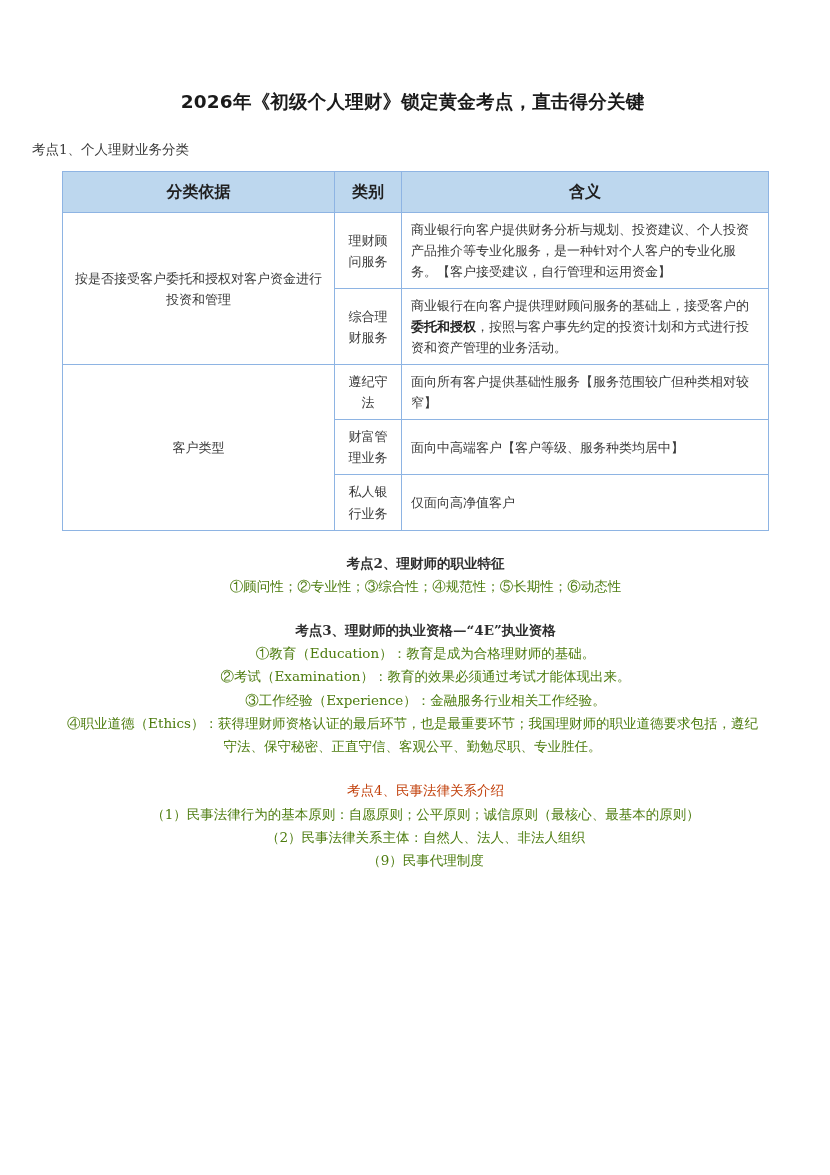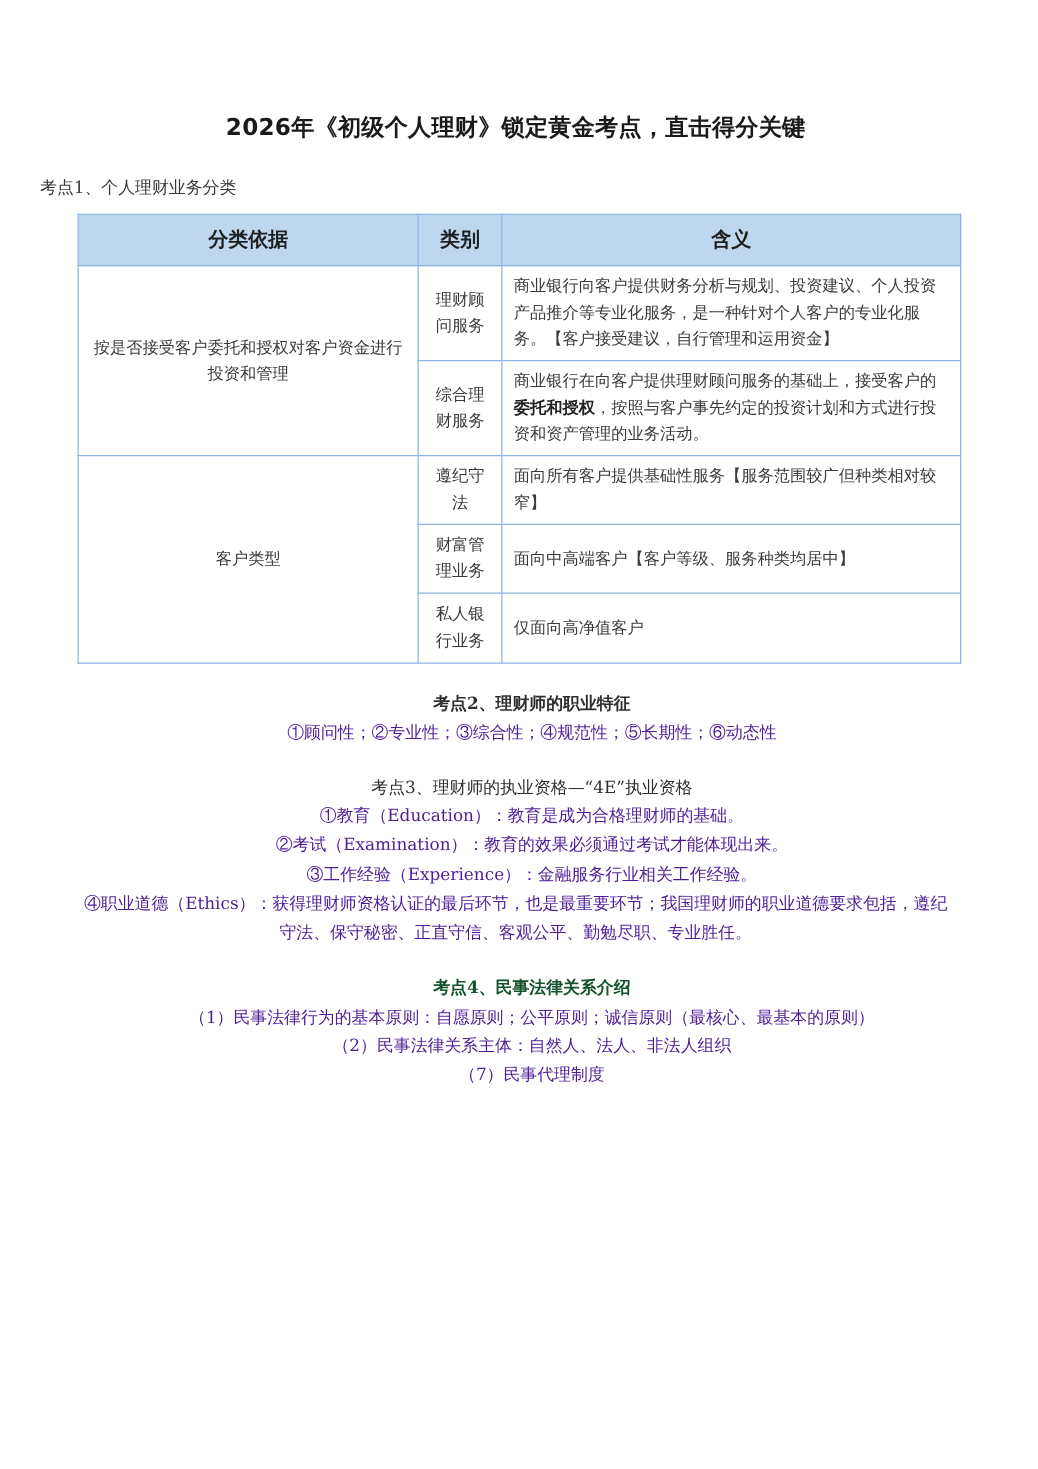--- a/index.html
+++ b/index.html
@@ -98,21 +98,21 @@
   .blk {
     padding-left: 88px;
     padding-right: 62px;
     margin: 0;
     text-align: center;
   }
   .blk p {
     margin: 0;
     font-size: 13.5px;
     line-height: 1.72;
-    color: #4c1d95;
+    color: #4d7c0f;
   }
   .gap-lg { height: 21px; }
   .sec4 p { }
 </style>
 </head>
 <body>
 
 <div class="page">
 
   <h1 class="doc-title">2026年《初级个人理财》锁定黄金考点，直击得分关键</h1>
@@ -163,29 +163,29 @@
   <div class="gap-lg"></div>
 
   <div class="blk">
     <p class="section-head-inline" style="font-weight:bold;color:#2f2f2f;">考点2、理财师的职业特征</p>
     <p>①顾问性；②专业性；③综合性；④规范性；⑤长期性；⑥动态性</p>
   </div>
 
   <div class="gap-lg"></div>
 
   <div class="blk">
-    <p style="font-weight:normal;color:#2f2f2f;">考点3、理财师的执业资格—“4E”执业资格</p>
+    <p style="font-weight:bold;color:#2f2f2f;">考点3、理财师的执业资格—“4E”执业资格</p>
     <p>①教育（Education）：教育是成为合格理财师的基础。</p>
     <p>②考试（Examination）：教育的效果必须通过考试才能体现出来。</p>
     <p>③工作经验（Experience）：金融服务行业相关工作经验。</p>
     <p style="margin-left:-26px;">④职业道德（Ethics）：获得理财师资格认证的最后环节，也是最重要环节；我国理财师的职业道德要求包括，遵纪守法、保守秘密、正直守信、客观公平、勤勉尽职、专业胜任。</p>
   </div>
 
   <div class="gap-lg"></div>
 
   <div class="blk sec4">
-    <p style="font-weight:bold;color:#14532d;">考点4、民事法律关系介绍</p>
+    <p style="font-weight:normal;color:#c2410c;">考点4、民事法律关系介绍</p>
     <p>（1）民事法律行为的基本原则：自愿原则；公平原则；诚信原则（最核心、最基本的原则）</p>
     <p>（2）民事法律关系主体：自然人、法人、非法人组织</p>
-    <p>（7）民事代理制度</p>
+    <p>（9）民事代理制度</p>
   </div>
 
 </div>
 
 </body></html>

